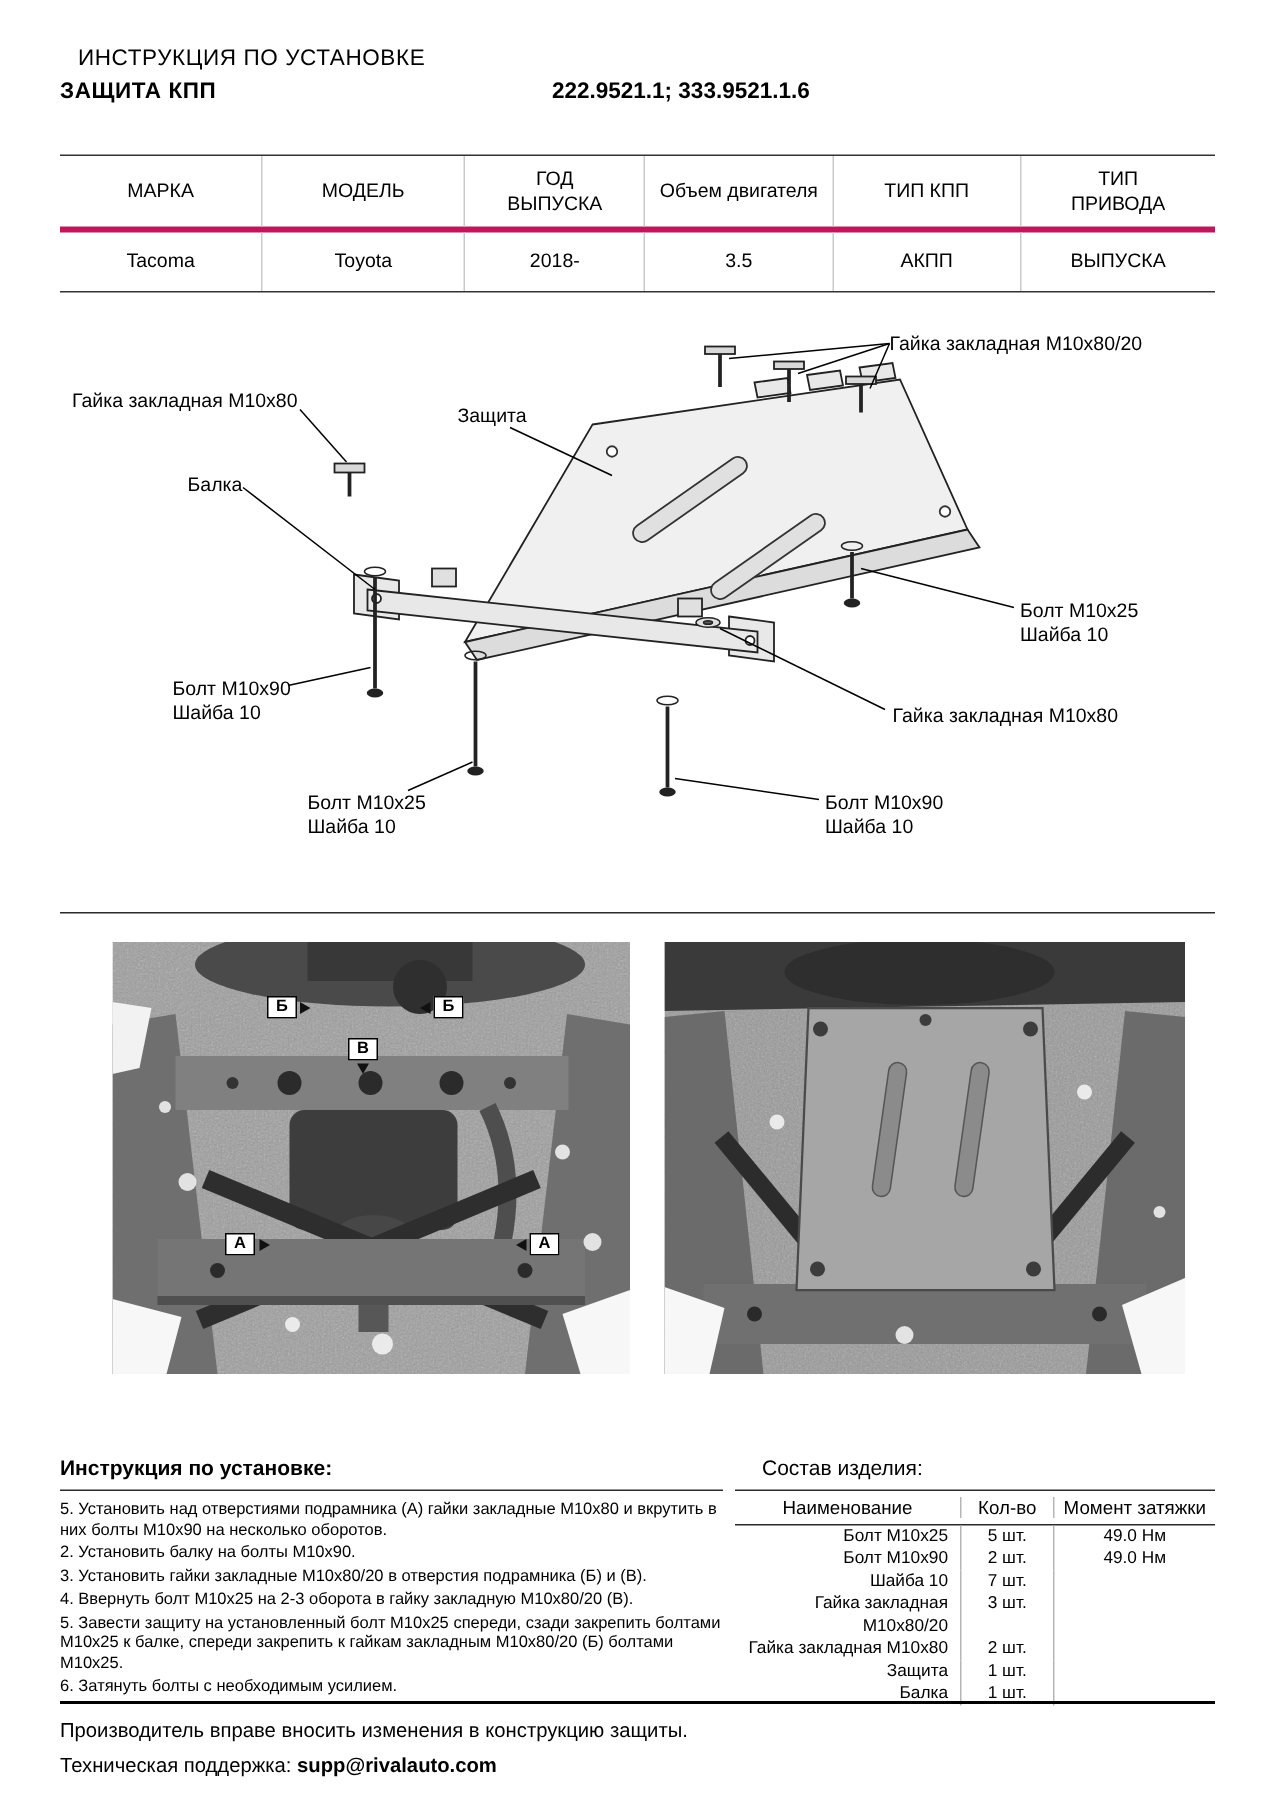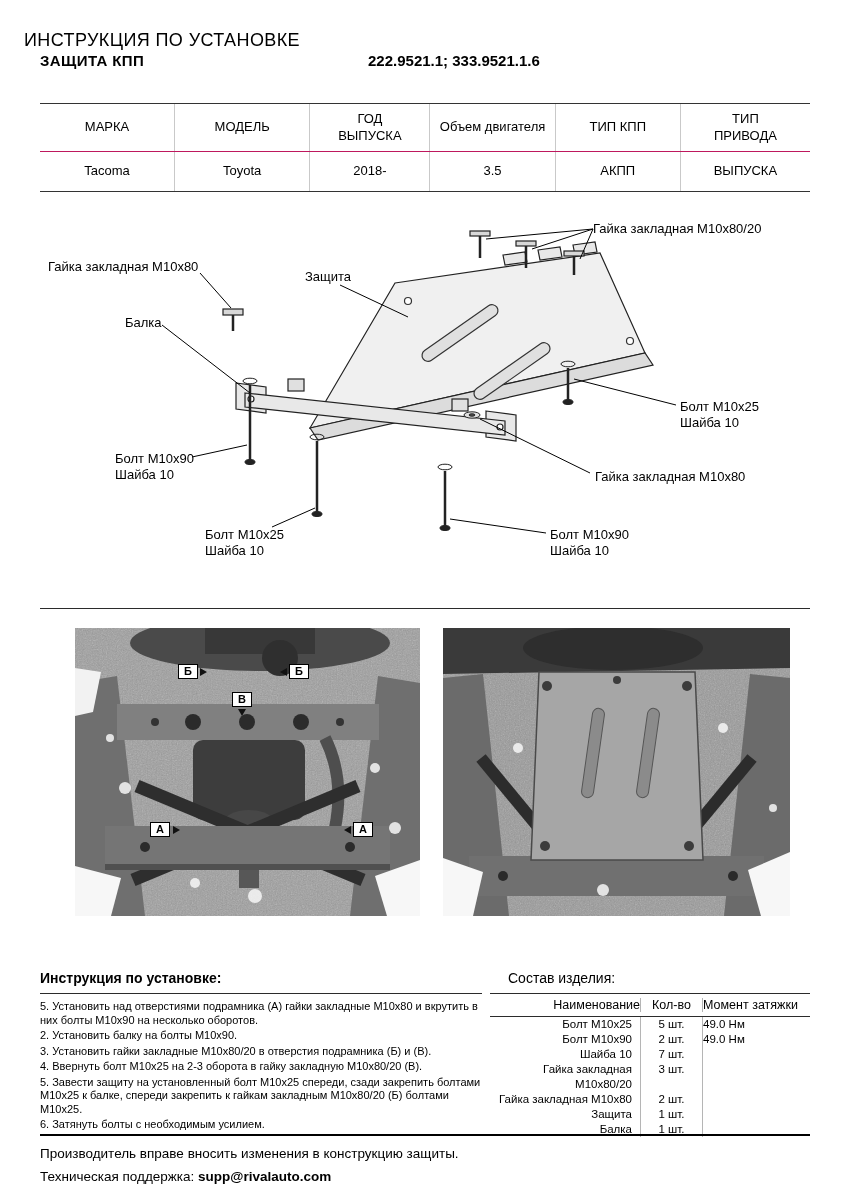--- a/index.html
+++ b/index.html
@@ -1,27 +1,27 @@
 <!DOCTYPE html>
 <html><head>
 <meta charset="utf-8">
 <style>
   html,body{margin:0;padding:0;background:#e8e8e8}
   .page{position:relative;width:849px;height:1200px;background:#fff;margin:0 auto;
         font-family:"Liberation Sans",sans-serif;color:#000;overflow:hidden}
 
   
-  .t1{position:absolute;left:24px;top:30px;font-size:18px;letter-spacing:.4px}
+  .t1{position:absolute;left:52px;top:30px;font-size:15px;letter-spacing:.4px}
   .t2{position:absolute;left:40px;top:52px;font-size:15px;font-weight:bold;letter-spacing:.4px}
   .pn{position:absolute;left:368px;top:52px;font-size:15px;font-weight:bold}
 
   
   .vtable{position:absolute;left:40px;top:103px;width:770px;border-top:1.5px solid #333;border-bottom:1.5px solid #333}
   .vrow{display:flex}
-  .vrow.hd{height:47px;border-bottom:1px solid #be185d}
+  .vrow.hd{height:47px;border-bottom:4px solid #be185d}
   .vrow.bd{height:39px}
   .vcell{display:flex;align-items:center;justify-content:center;text-align:center;
          font-size:13px;white-space:pre-line;line-height:1.25}
   .vc1{width:135px}.vc2{width:135px}.vc3{width:120px}.vc4{width:125px}.vc5{width:125px}.vc6{width:130px}
   .vcell+.vcell{border-left:1px solid #c9c9c9}
 
   
   .diagram{position:absolute;left:40px;top:213px;width:770px;height:397px}
   .dsvg{position:absolute;left:0;top:0}
   .dlabel{position:absolute;font-size:13px;line-height:1.25;white-space:nowrap}
@@ -46,22 +46,22 @@
 
   
   .partshead{position:absolute;left:508px;top:970px;font-size:14px;font-weight:normal}
   .partsline{position:absolute;left:490px;top:993px;width:320px;height:1px;background:#2b2b2b}
   .parts{position:absolute;left:490px;top:994px;width:320px}
   .phrow{display:flex;font-size:12.5px;padding:4px 0;border-bottom:1px solid #2b2b2b}
   .prow{display:flex;line-height:15px;font-size:11.5px}
   .prow:first-of-type{margin-top:3px}
   .pc1{width:150px;text-align:right;padding-right:8px;box-sizing:border-box}
   .pc2{width:62px;text-align:center;border-left:1px solid #b5b5b5;box-sizing:border-box}
-  .pc3{width:108px;text-align:left;border-left:1px solid #b5b5b5;box-sizing:border-box}
-  .phrow .pc1{text-align:right;padding-right:0}
+  .pc3{width:108px;text-align:center;border-left:1px solid #b5b5b5;box-sizing:border-box}
+  .phrow .pc1{text-align:center;padding-right:0}
 
   
   .footline{position:absolute;left:40px;top:1134px;width:770px;height:2px;background:#000}
   .fnote{position:absolute;left:40px;top:1146px;font-size:13.5px}
   .fsupport{position:absolute;left:40px;top:1169px;font-size:13.5px}
   .fsupport .bold{font-weight:bold}
 </style>
 </head>
 <body>
 

